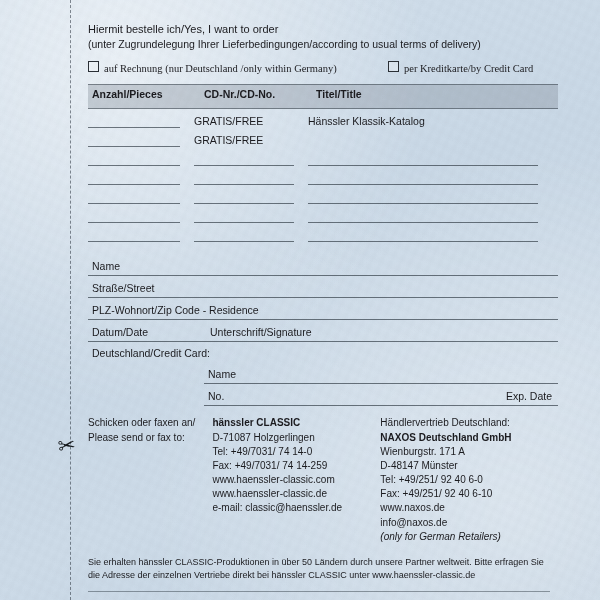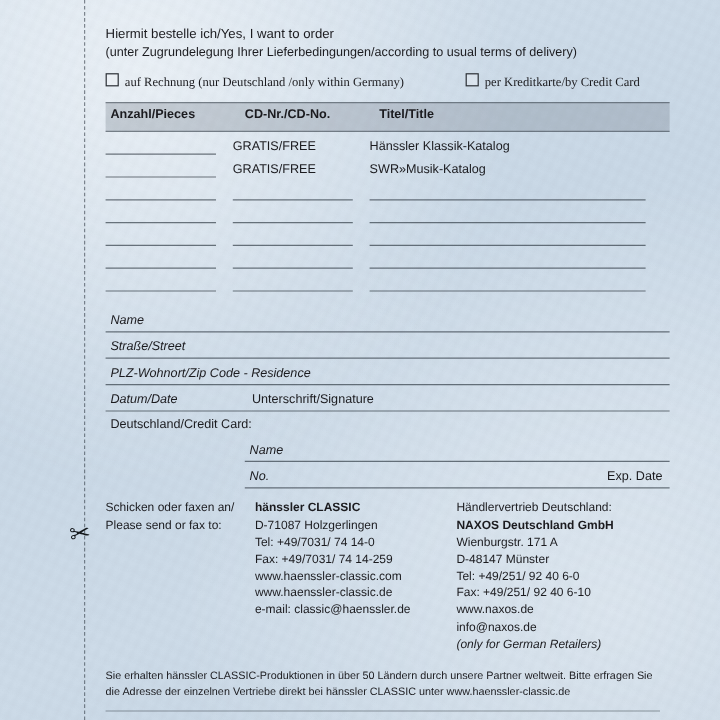--- a/index.html
+++ b/index.html
@@ -116,21 +116,20 @@
   .field {
     position: relative;
     border-bottom: 1px solid rgba(40,50,60,0.65);
     height: 21px;
   }
   .field span.lbl {
     position: absolute;
     left: 4px;
     bottom: 2px;
     font-size: 10.5px;
-    font-style: italic;
   }
   .field span.lbl2 {
     position: absolute;
     left: 122px;
     bottom: 2px;
     font-size: 10.5px;
   }
   .fields-block { margin-top: 12px; }
   .cc-inner {
     margin-left: 116px;
@@ -195,21 +194,20 @@
 
       <div class="row">
         <div class="ul ul-a"></div>
         <div class="cell-text cell-b-text">GRATIS/FREE</div>
         <div class="cell-text cell-c-text">Hänssler Klassik-Katalog</div>
       </div>
 
       <div class="row">
         <div class="ul ul-a"></div>
         <div class="cell-text cell-b-text">GRATIS/FREE</div>
-        <div class="cell-text cell-c-text">SWR»Musik-Katalog</div>
       </div>
 
       <div class="row">
         <div class="ul ul-a"></div>
         <div class="ul ul-b"></div>
         <div class="ul ul-c"></div>
       </div>
 
       <div class="row">
         <div class="ul ul-a"></div>

